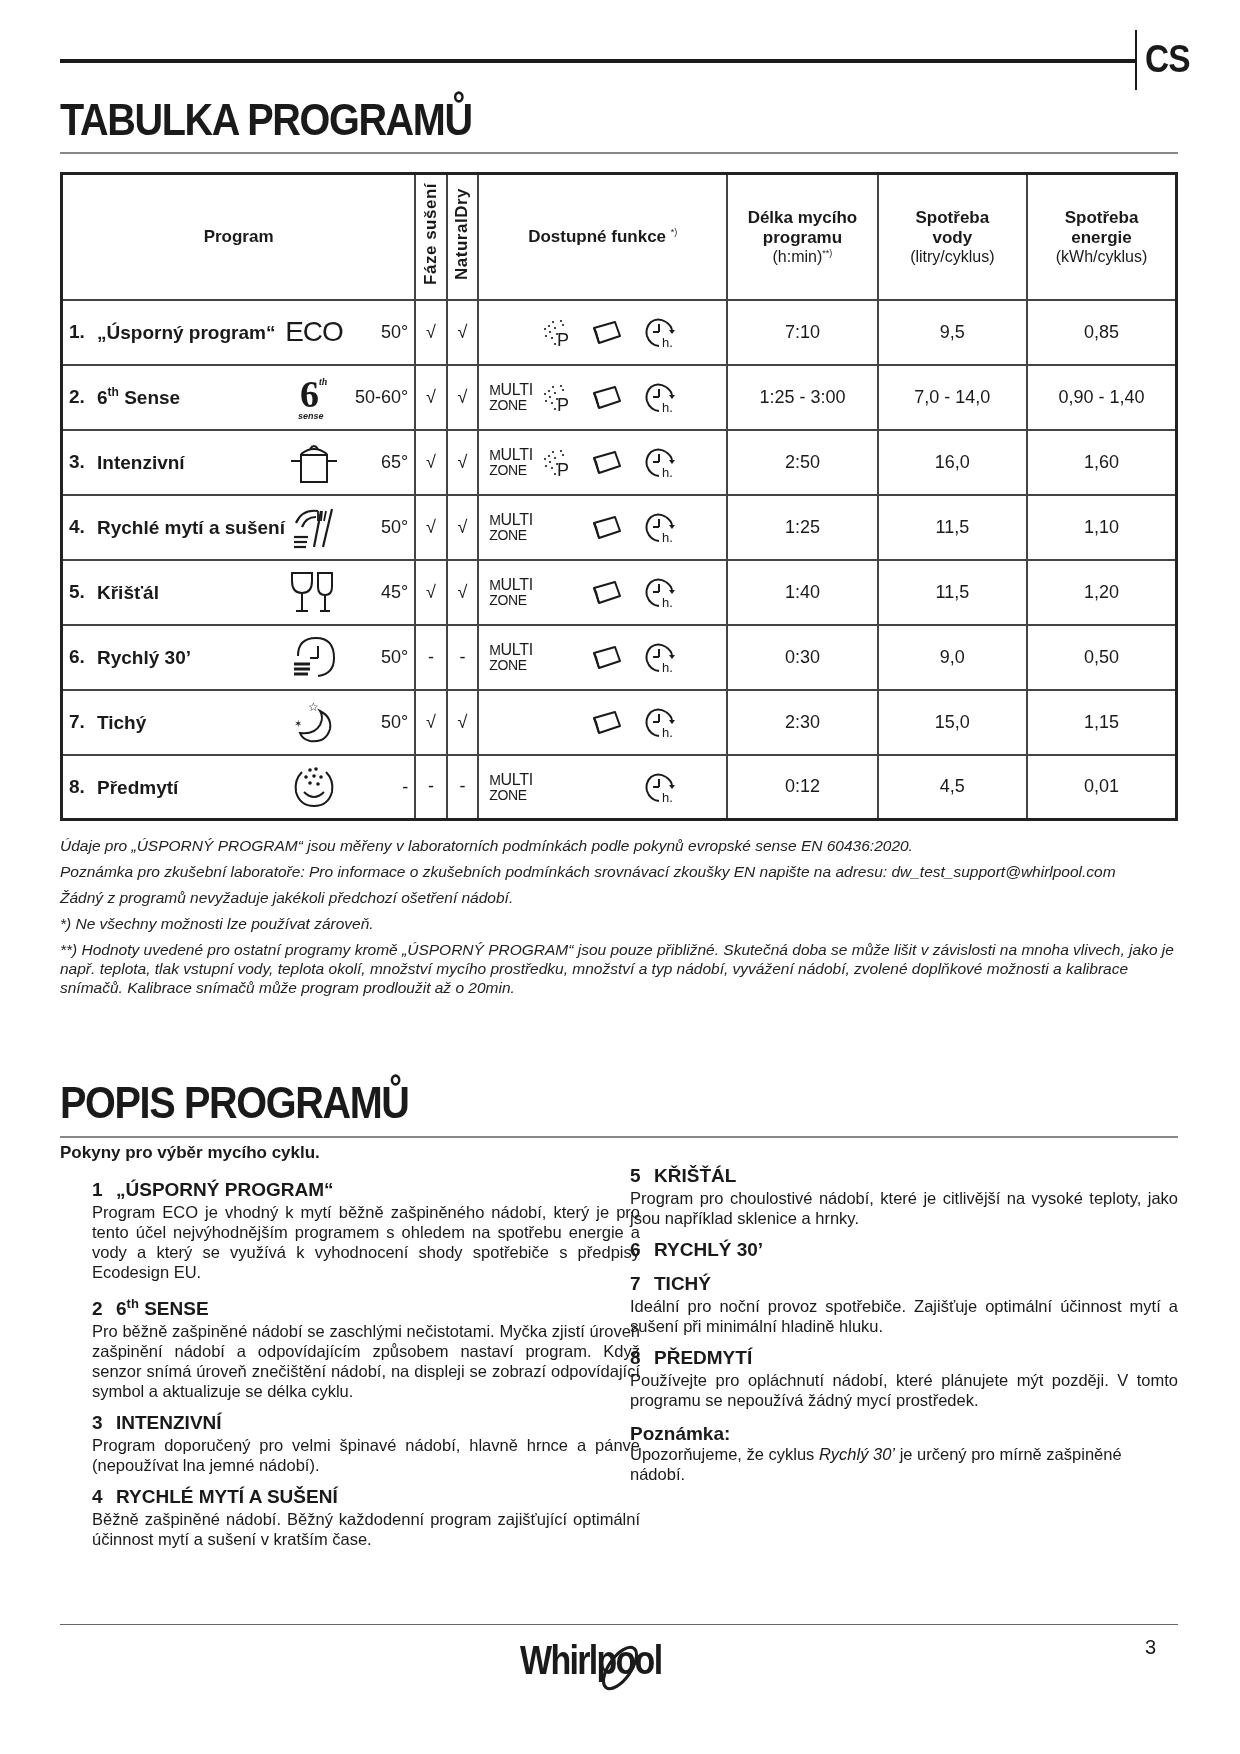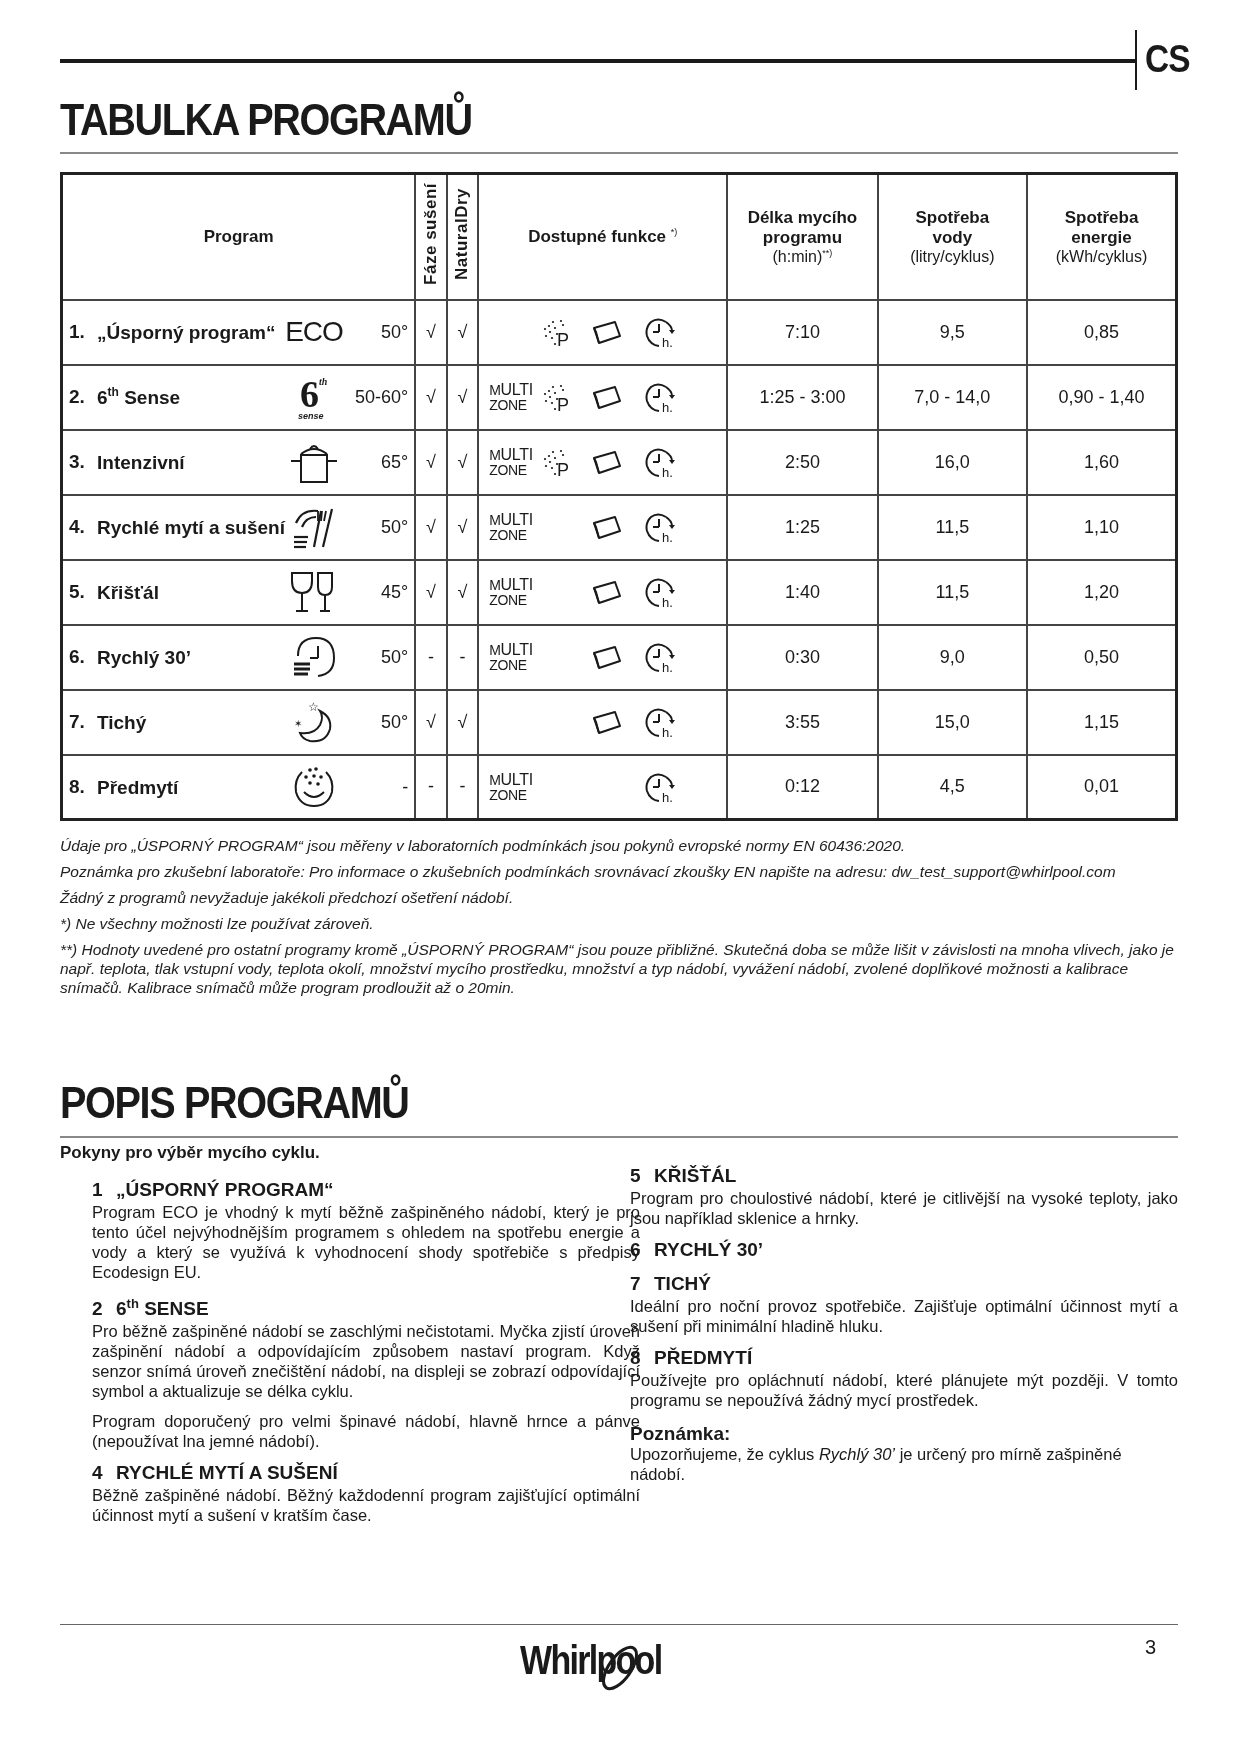--- a/index.html
+++ b/index.html
@@ -394,21 +394,21 @@
           </svg>
           <svg class="fi delay" viewBox="0 0 32 32">
             <path d="M22 6 Q14 1 7 6 Q1 12 3 20 Q6 29 15 30" fill="none" stroke="#1a1a1a" stroke-width="2"></path>
             <path d="M22 6 Q28 10 28 15" fill="none" stroke="#1a1a1a" stroke-width="2"></path>
             <path d="M25 14 L28 18 L31 14 Z" fill="#1a1a1a"></path>
             <line x1="15" y1="8" x2="15" y2="16" stroke="#1a1a1a" stroke-width="2"></line>
             <line x1="15" y1="16" x2="9" y2="16" stroke="#1a1a1a" stroke-width="2"></line>
             <text x="18" y="31" font-family="Liberation Sans, sans-serif" font-size="13" fill="#1a1a1a">h.</text>
           </svg>
         </td>
-    <td class="num-cell">3:55</td>
+    <td class="num-cell">2:30</td>
     <td class="num-cell">15,0</td>
     <td class="num-cell">1,15</td>
   </tr>
       <tr>
     <td class="prog-cell">
       <span class="prog-name"><span class="num">8.</span><span>Předmytí</span><sup></sup><span></span></span>
       <span class="prog-icon">
             <svg width="52" height="46" viewBox="0 0 52 46">
               <path d="M14 8 Q6 16 8 28 Q12 42 26 42 Q40 42 44 28 Q46 16 38 8" fill="none" stroke="#1a1a1a" stroke-width="2"></path>
               <path d="M16 28 Q26 38 36 28" fill="none" stroke="#1a1a1a" stroke-width="2"></path>
@@ -437,41 +437,42 @@
           </svg>
         </td>
     <td class="num-cell">0:12</td>
     <td class="num-cell">4,5</td>
     <td class="num-cell">0,01</td>
   </tr>
     </tbody>
 </table>
 
 <div class="notes">
-  <p>Údaje pro „ÚSPORNÝ PROGRAM“ jsou měřeny v laboratorních podmínkách jsou pokynů evropské normy EN 60436:2020.</p>
+  <p>Údaje pro „ÚSPORNÝ PROGRAM“ jsou měřeny v laboratorních podmínkách podle pokynů evropské sense EN 60436:2020.</p>
   <p>Poznámka pro zkušební laboratoře: Pro informace o zkušebních podmínkách srovnávací zkoušky EN napište na adresu: dw_test_support@whirlpool.com</p>
   <p>Žádný z programů nevyžaduje jakékoli předchozí ošetření nádobí.</p>
   <p>*) Ne všechny možnosti lze používat zároveň.</p>
   <p class="tight">**) Hodnoty uvedené pro ostatní programy kromě „ÚSPORNÝ PROGRAM“ jsou pouze přibližné. Skutečná doba se může lišit v závislosti na mnoha vlivech, jako je např. teplota, tlak vstupní vody, teplota okolí, množství mycího prostředku, množství a typ nádobí, vyvážení nádobí, zvolené doplňkové možnosti a kalibrace snímačů. Kalibrace snímačů může program prodloužit až o 20min.</p>
 </div>
 
 <div class="h1 t2">POPIS PROGRAMŮ</div>
 <div class="h-rule r2"></div>
 <div class="subtitle">Pokyny pro výběr mycího cyklu.</div>
 
 <div class="col left">
   <div class="sec">
     <h3><span class="n">1</span><span>„ÚSPORNÝ PROGRAM“</span></h3>
     <p>Program ECO je vhodný k mytí běžně zašpiněného nádobí, který je pro tento účel nejvýhodnějším programem s ohledem na spotřebu energie a vody a který se využívá k vyhodnocení shody spotřebiče s předpisy Ecodesign EU.</p>
   </div>
   <div class="sec">
     <h3><span class="n">2</span><span>6</span><sup>th</sup><span> SENSE</span></h3>
     <p>Pro běžně zašpiněné nádobí se zaschlými nečistotami. Myčka zjistí úroveň zašpinění nádobí a odpovídajícím způsobem nastaví program. Když senzor snímá úroveň znečištění nádobí, na displeji se zobrazí odpovídající symbol a aktualizuje se délka cyklu.</p>
   </div>
   <div class="sec">
+    <h3><span class="n">3</span><span>INTENZIVNÍ</span></h3>
     <p>Program doporučený pro velmi špinavé nádobí, hlavně hrnce a pánve (nepoužívat lna jemné nádobí).</p>
   </div>
   <div class="sec">
     <h3><span class="n">4</span><span>RYCHLÉ MYTÍ A SUŠENÍ</span></h3>
     <p>Běžně zašpiněné nádobí. Běžný každodenní program zajišťující optimální účinnost mytí a sušení v kratším čase.</p>
   </div>
 </div>
 
 <div class="col right">
   <div class="sec">

